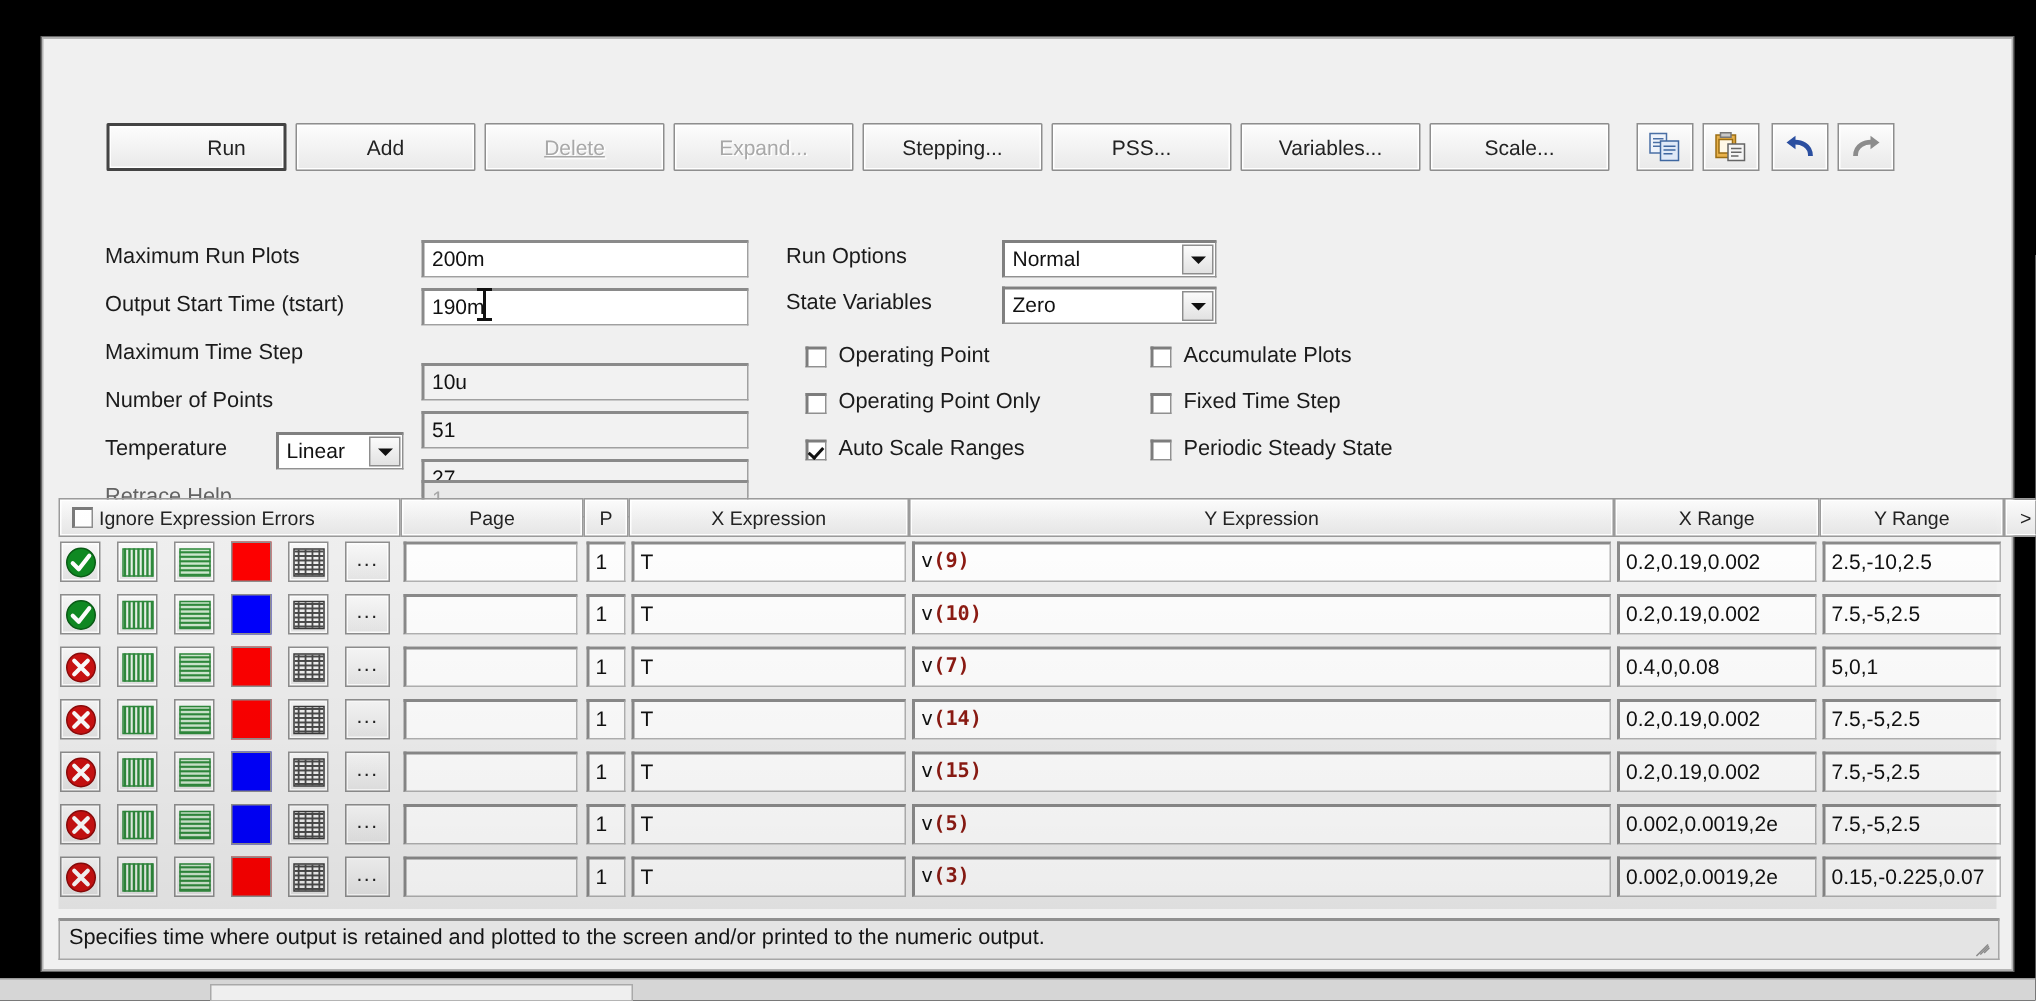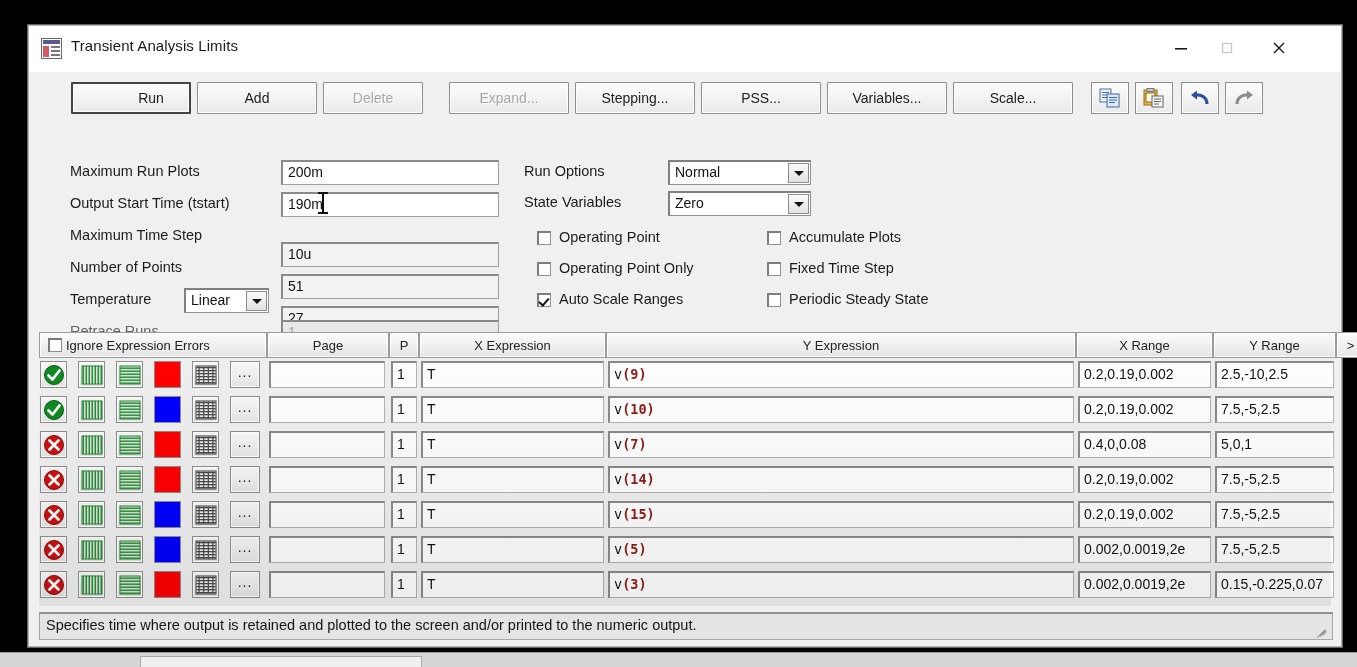--- a/index.html
+++ b/index.html
@@ -205,51 +205,25 @@
 <body>
 
 <div class="desktop">
 
   <div class="bg-window">
     <div class="bw-tab"></div>
   </div>
 
   <div class="window">
 
-    <div class="titlebar">
-      <div class="title-icon">
-        <i class="ti-r1"></i>
-          <i class="ti-r2"></i>
-          <i class="ti-r3"></i>
-          <i class="ti-r4"></i>
-          <i class="ti-r5"></i>
-      </div>
-      <div class="title-text">Transient Analysis Limits</div>
-
-      <button class="wbtn w-min">
-        <svg width="14" height="12" viewBox="0 0 14 12">
-            <rect x="1" y="6" width="12" height="1.6" fill="#1a1a1a"></rect>
-          </svg>
-      </button>
-      <button class="wbtn w-max">
-        <svg width="14" height="14" viewBox="0 0 14 14">
-            <rect x="2.5" y="2.5" width="9" height="9" fill="none" stroke="#c9c9c9" stroke-width="1.4"></rect>
-          </svg>
-      </button>
-      <button class="wbtn w-close">
-        <svg width="14" height="14" viewBox="0 0 14 14">
-          <path d="M2 2 L12 12 M12 2 L2 12" stroke="#1a1a1a" stroke-width="1.4" fill="none"></path>
-        </svg>
-      </button>
-    </div>
 
     <div class="toolbar" id="toolbar">
         <button class="tb-btn primary" style="left: 32px; width: 120px;">Run</button>
         <button class="tb-btn" style="left: 158px; width: 120px;">Add</button>
-        <button class="tb-btn disabled" style="left: 284px; width: 100px;">Delete</button>
+        <button class="tb-btn disabled" style="left: 284px; width: 120px; text-decoration: underline;">Delete</button>
         <button class="tb-btn disabled" style="left: 410px; width: 120px;">Expand...</button>
         <button class="tb-btn" style="left: 536px; width: 120px;">Stepping...</button>
         <button class="tb-btn" style="left: 662px; width: 120px;">PSS...</button>
         <button class="tb-btn" style="left: 788px; width: 120px;">Variables...</button>
         <button class="tb-btn" style="left: 914px; width: 120px;">Scale...</button>
         <button class="tb-ico" style="left: 1052px;">
           <svg width="22" height="20" viewBox="0 0 22 20">
             <rect x="1" y="1" width="11" height="13" fill="#eef3fb" stroke="#4a6fa5"></rect>
             <rect x="3" y="4" width="7" height="1" fill="#4a6fa5"></rect>
             <rect x="3" y="6.5" width="7" height="1" fill="#4a6fa5"></rect>
@@ -289,21 +263,21 @@
         <div class="flabel" style="top: 41px;">Maximum Run Plots</div>
         <div class="finput" style="top: 38px;">200m</div>
         <div class="flabel" style="top: 73px;">Output Start Time (tstart)</div>
         <div class="finput" style="top: 70px;">190m</div>
         <div class="flabel" style="top: 105px;">Maximum Time Step</div>
         <div class="finput grey" style="top: 102px;">10u</div>
         <div class="flabel" style="top: 137px;">Number of Points</div>
         <div class="finput grey" style="top: 134px;">51</div>
         <div class="flabel" style="top: 169px;">Temperature</div>
         <div class="finput grey" style="top: 166px; left: 252px;">27</div>
-        <div class="flabel dim" style="top: 201px;">Retrace Runs</div>
+        <div class="flabel dim" style="top: 201px;">Retrace Help</div>
         <div class="finput ro" style="top: 198px;">1</div>
         <div class="combo" style="left: 155px; top: 166px; width: 85px;">
           <span class="cval">Linear</span>
           <span class="carrow"></span>
         </div>
         <div class="ibeam" style="left: 293px; top: 70px;"></div>
       </div>
 
     <div class="form-right" id="form-right">
         <div class="rlabel" style="top: 41px; left: 0px; text-align: right;">Run Options</div>

